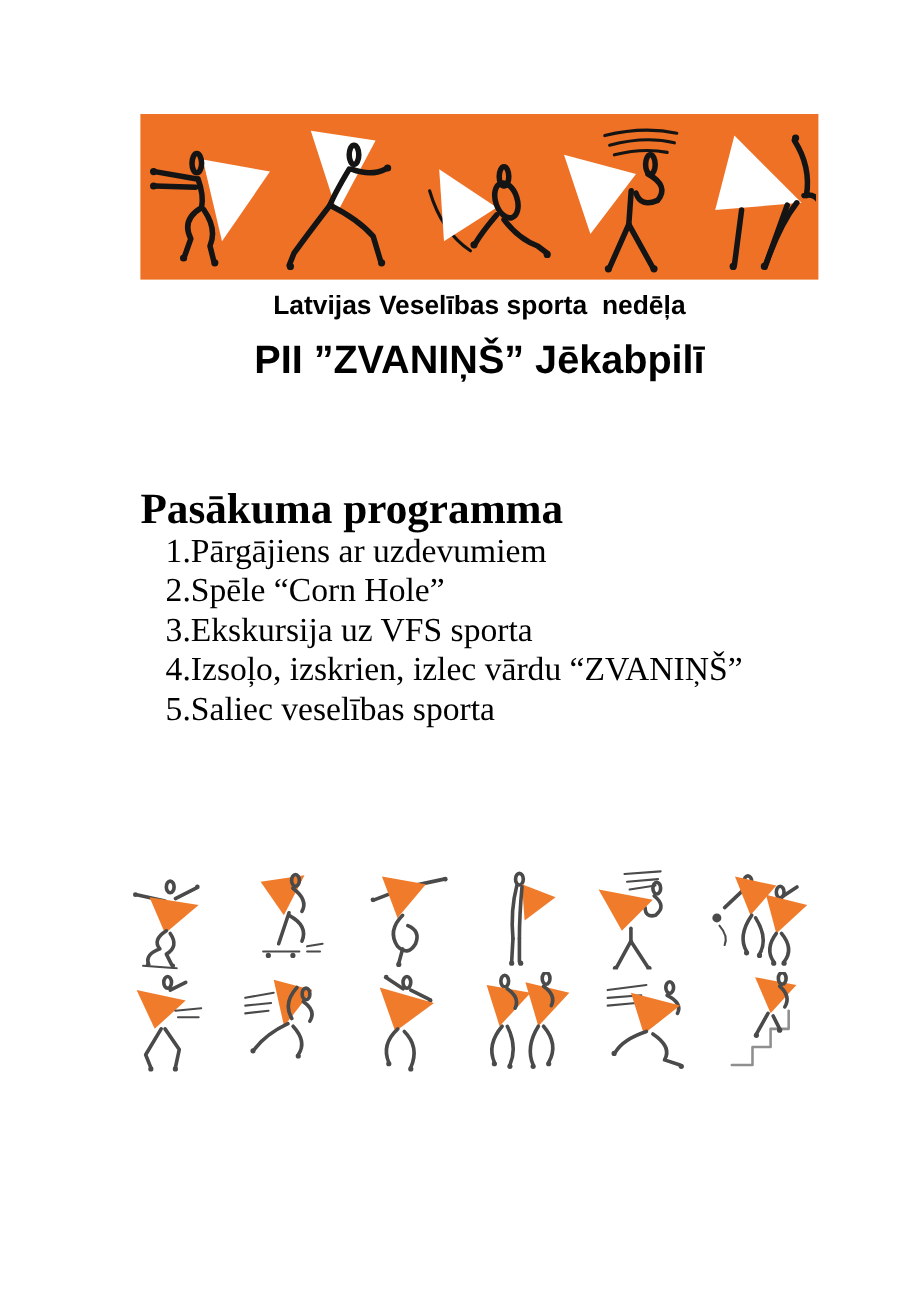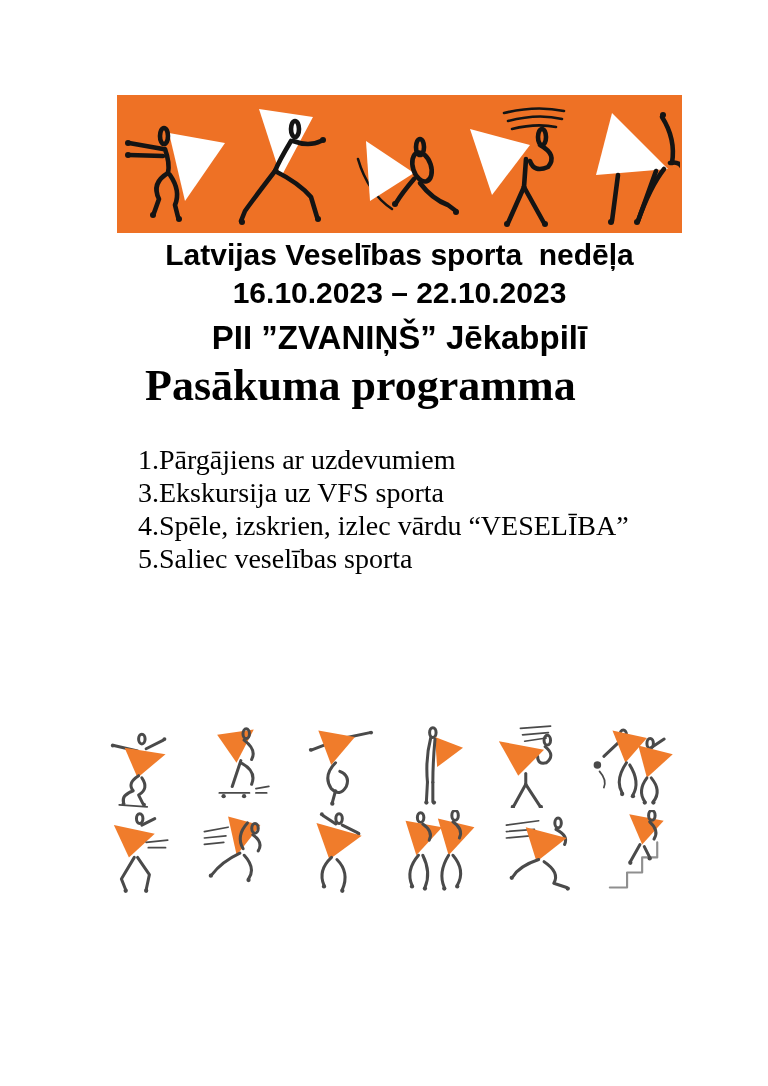--- a/index.html
+++ b/index.html
@@ -23,27 +23,27 @@
   .banner svg{color:var(--banner-stroke);flex:0 0 auto;}
   .bf{stroke:currentColor;stroke-width:4.6;fill:none;stroke-linecap:round;stroke-linejoin:round;}
   .bf-thin{stroke:currentColor;stroke-width:2.6;fill:none;stroke-linecap:round;}
   .wflag{fill:#ffffff;stroke:none;}
   .dot{fill:currentColor;stroke:none;}
 
   .header-text{
     position:absolute;left:92px;top:236px;width:615px;
     text-align:center;font-weight:bold;color:var(--text-black);
   }
-  .title-line{font-size:30px;line-height:38px;white-space:pre-wrap;}
+  .title-line{font-size:22px;line-height:38px;white-space:pre-wrap;}
   .location-line{font-size:33px;line-height:38px;margin-top:7px;white-space:pre-wrap;}
 
   .program-heading{
-    position:absolute;left:117px;top:362px;
+    position:absolute;left:117px;top:400px;
     font-family:"Liberation Serif",serif;font-weight:bold;
-    font-size:44px;line-height:48px;color:var(--text-black);margin-left:28px;
+    font-size:36px;line-height:48px;color:var(--text-black);
   }
   .program-list{
     position:absolute;left:138px;top:443px;width:560px;
     font-family:"Liberation Serif",serif;font-size:28px;line-height:33px;
     list-style:none;color:var(--text-black);
   }
   .program-item{white-space:nowrap;}
 
   .figures{position:absolute;left:104px;top:726px;width:576px;}
   .fig-row{display:flex;justify-content:space-between;align-items:center;height:80px;}
@@ -114,30 +114,30 @@
     <path class="bf" d="M38,72 L32,118"></path>
     <path class="bf" d="M76,68 L58,118"></path>
     <path class="bf" d="M58,118 Q70,84 84,66"></path>
     <circle class="dot" cx="31" cy="119" r="3"></circle>
     <circle class="dot" cx="57" cy="119" r="3"></circle>
   </svg>
 </div>
 
 <div class="header-text">
   <div class="title-line">Latvijas Veselības sporta  nedēļa</div>
-  <div class="title-line">16.10.2023 – 22.10.2023</div>
   <div class="location-line">PII ”ZVANIŅŠ” Jēkabpilī</div>
 </div>
 
 <h1 class="program-heading">Pasākuma programma</h1>
 
 <ul class="program-list">
   <li class="program-item"><span>1.</span><span>Pārgājiens ar uzdevumiem</span></li>
+  <li class="program-item"><span>2.</span><span>Spēle “Corn Hole”</span></li>
   <li class="program-item"><span>3.</span><span>Ekskursija uz VFS sporta</span></li>
-  <li class="program-item"><span>4.</span><span>Spēle, izskrien, izlec vārdu “VESELĪBA”</span></li>
+  <li class="program-item"><span>4.</span><span>Izsoļo, izskrien, izlec vārdu “ZVANIŅŠ”</span></li>
   <li class="program-item"><span>5.</span><span>Saliec veselības sporta</span></li>
 </ul>
 
 <div class="figures">
   <div class="fig-row">
     <svg width="80" height="84" viewBox="0 0 72 78">
       <path class="sf" d="M8,20 L30,25"></path>
         <path class="sf" d="M54,15 L38,23"></path>
       <circle class="sdot" cx="7" cy="20" r="1.8"></circle>
         <circle class="sdot" cx="55" cy="14" r="1.8"></circle>

